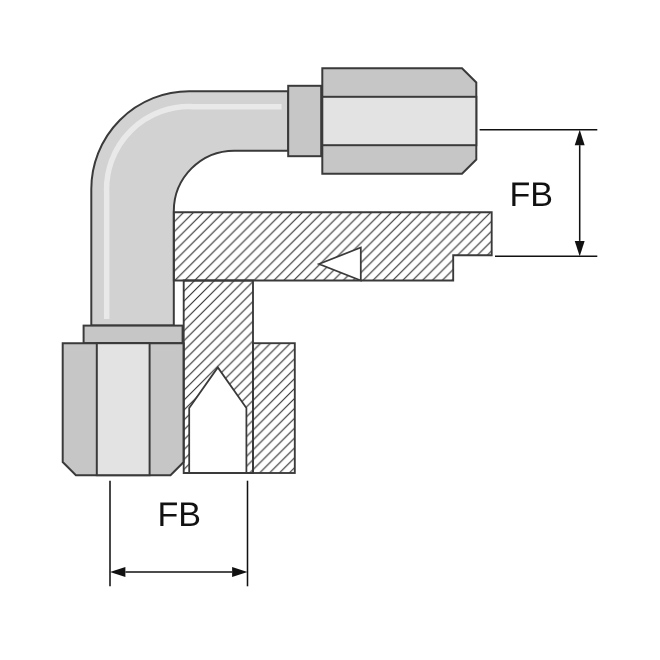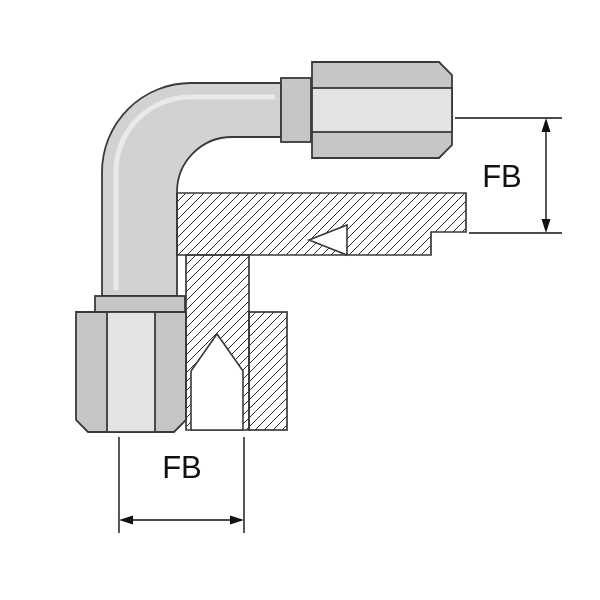--- a/index.html
+++ b/index.html
@@ -4,21 +4,21 @@
 <style>
   :root{
     --metal-light:#e3e3e3; --metal-mid:#d2d2d2; --metal-dark:#c6c6c6; --metal-highlight:#ebebeb;
     --outline:#3a3a3a; --hatch:#2b2b2b; --background:#ffffff; --dimension:#111111;
   }
   html,body{margin:0;padding:0;}
   body{
     width:600px;height:600px;background:var(--background,#fff);
     font-family:"Liberation Sans",sans-serif;
   }
-  .stage{width:573px;height:600px;margin-left:19px;}
+  .stage{width:573px;height:600px;}
   .metal{stroke:var(--outline,#3a3a3a);stroke-width:1.8;}
   .mid{fill:var(--metal-mid,#d2d2d2);}
   .dark{fill:var(--metal-dark,#c6c6c6);}
   .light{fill:var(--metal-light,#e3e3e3);}
   .highlight{fill:none;stroke:var(--metal-highlight,#ebebeb);stroke-width:5;opacity:.9;}
   .hatched{fill:url(#hatch);stroke:var(--outline,#3a3a3a);stroke-width:1.7;}
   .bore{fill:var(--background,#fff);stroke:var(--outline,#3a3a3a);stroke-width:1.6;}
   .hatch-line{stroke:var(--hatch,#2b2b2b);stroke-width:1;fill:none;}
   .dim{stroke:var(--dimension,#111);stroke-width:1.4;}
   .dimfill{fill:var(--dimension,#111);stroke:none;}

